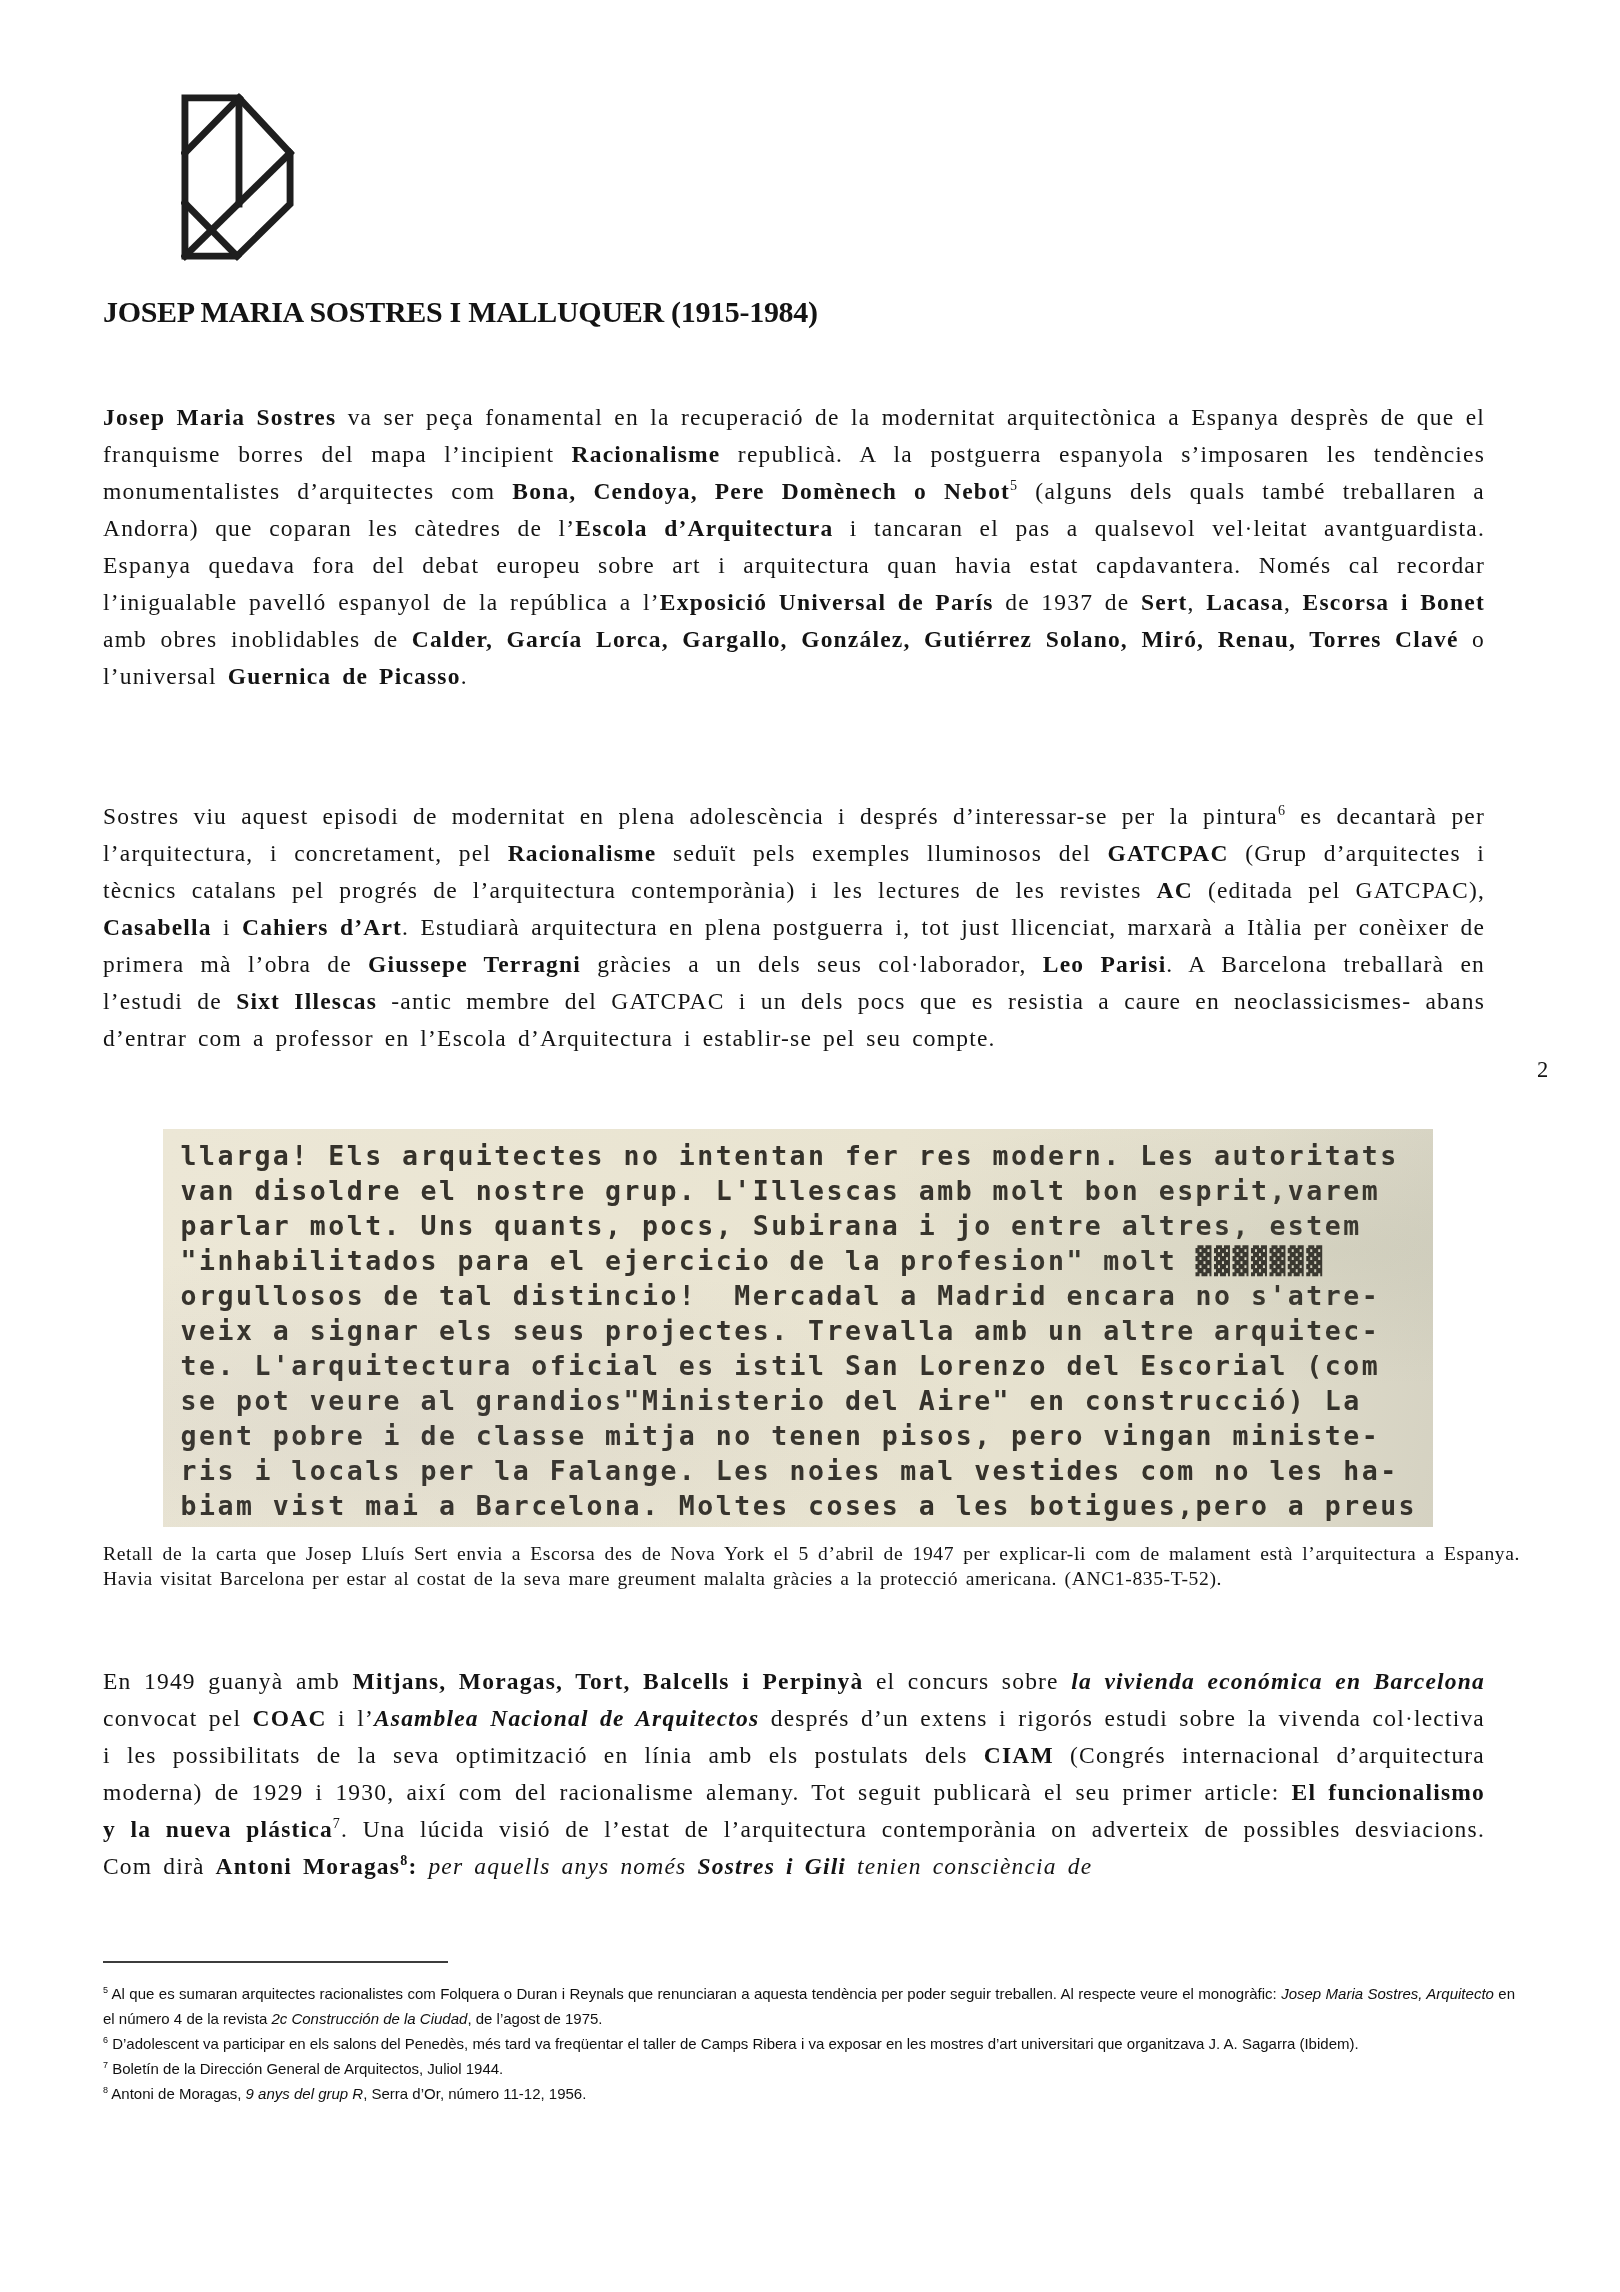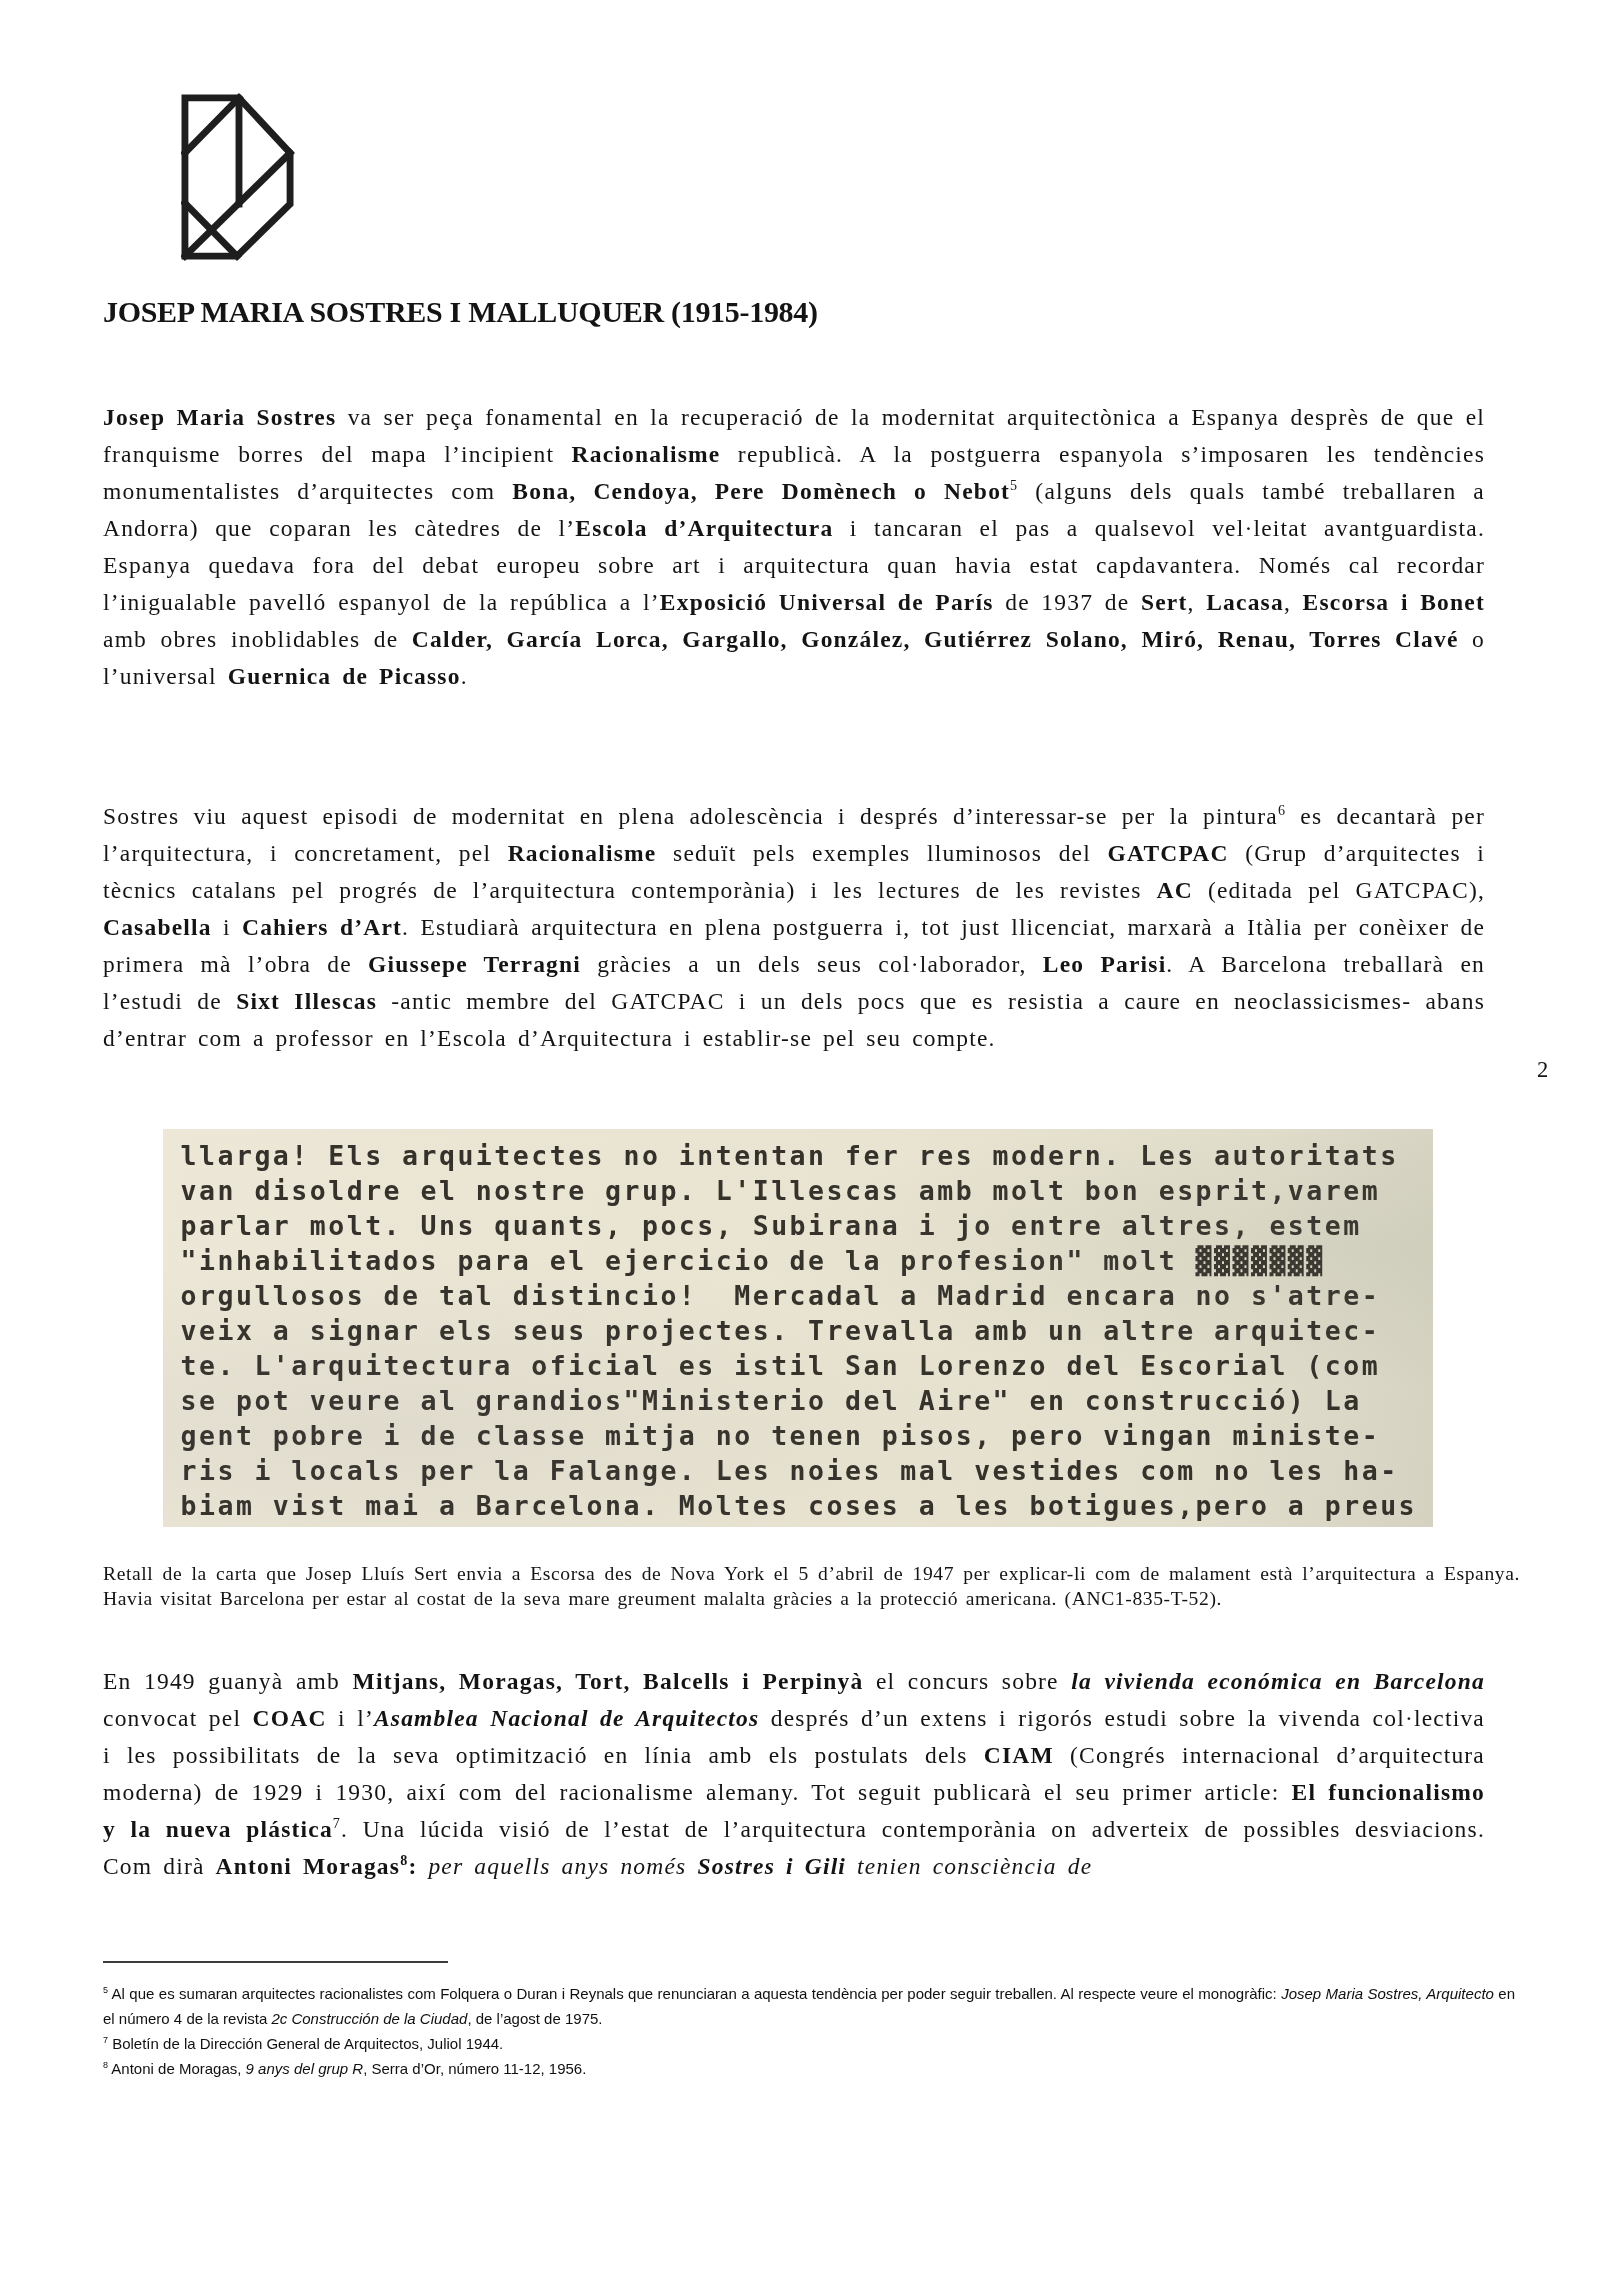--- a/index.html
+++ b/index.html
@@ -38,21 +38,21 @@
                radial-gradient(ellipse at 92% 30%, rgba(120,130,110,0.10), transparent 35%);
   }
   .letter-text{
     font-family:"DejaVu Sans Mono", monospace; font-weight:700;
     font-size:26.5px; line-height:35px; letter-spacing:2.5px;
     color:#35322b; white-space:pre;
   }
   .caption{
     position:absolute; left:103px; top:1541px; width:1417px;
     font-size:19.6px; line-height:25px; text-align:justify;
-    letter-spacing:0.6px; word-spacing:2px;margin-top:20px;
+    letter-spacing:0.6px; word-spacing:2px;
   }
   .fn-rule{
     position:absolute; left:103px; top:1961px; width:345px;
     border:none; border-top:2px solid #3c3c3c;
   }
   .footnotes{
     position:absolute; left:103px; top:1981px; width:1412px;
     font-family:"Liberation Sans", sans-serif; font-size:15px;
     line-height:25px; color:#101010; text-align:justify;
   }
@@ -95,18 +95,19 @@
   </div>
 
   <div class="caption">Retall de la carta que Josep Lluís Sert envia a Escorsa des de Nova York el 5 d’abril de 1947 per explicar-li com de malament està l’arquitectura a Espanya. Havia visitat Barcelona per estar al costat de la seva mare greument malalta  gràcies a la protecció americana. (ANC1-835-T-52).</div>
 
   <div class="body-par" id="p3"><span>En 1949 guanyà amb </span><span class="b">Mitjans, Moragas, Tort, Balcells i Perpinyà</span><span> el concurs sobre </span><span class="b i">la vivienda económica en Barcelona</span><span> convocat pel </span><span class="b">COAC</span><span> i l’</span><span class="b i">Asamblea Nacional de Arquitectos</span><span> després d’un extens i rigorós estudi sobre la vivenda col·lectiva i les possibilitats de la seva optimització en línia amb els postulats dels </span><span class="b">CIAM</span><span> (Congrés internacional d’arquitectura moderna) de 1929 i 1930, així com del racionalisme alemany. Tot seguit publicarà el seu primer article: </span><span class="b">El funcionalismo y la nueva plástica</span><sup>7</sup><span>. Una lúcida visió de l’estat de l’arquitectura contemporània on adverteix de possibles desviacions. Com dirà </span><span class="b">Antoni Moragas</span><sup class="b">8</sup><span class="b">:</span><span class="i"> per aquells anys només </span><span class="b i">Sostres i Gili</span><span class="i"> tenien consciència de</span></div>
 
   <hr class="fn-rule">
 
   <div class="footnotes">
     <div class="footnote"><sup>5</sup><span> Al que es sumaran arquitectes racionalistes com  Folquera o Duran i Reynals que renunciaran a aquesta tendència per poder seguir treballen. Al respecte veure el monogràfic: </span><span class="i">Josep Maria Sostres, Arquitecto</span><span> en el número 4 de la revista </span><span class="i">2c Construcción de la Ciudad</span><span>, de l’agost de 1975.</span></div>
+    <div class="footnote"><sup>6</sup><span> D’adolescent va participar en els salons del Penedès, més tard va freqüentar el taller de Camps Ribera i va exposar en les mostres d’art universitari que organitzava J. A. Sagarra (Ibidem).</span></div>
     <div class="footnote"><sup>7</sup><span> Boletín de la Dirección General de Arquitectos, Juliol 1944.</span></div>
     <div class="footnote"><sup>8</sup><span> Antoni de Moragas, </span><span class="i">9 anys del grup R</span><span>, Serra d’Or, número 11-12, 1956.</span></div>
   </div>
 
 </div>
 
 
 </body></html>

